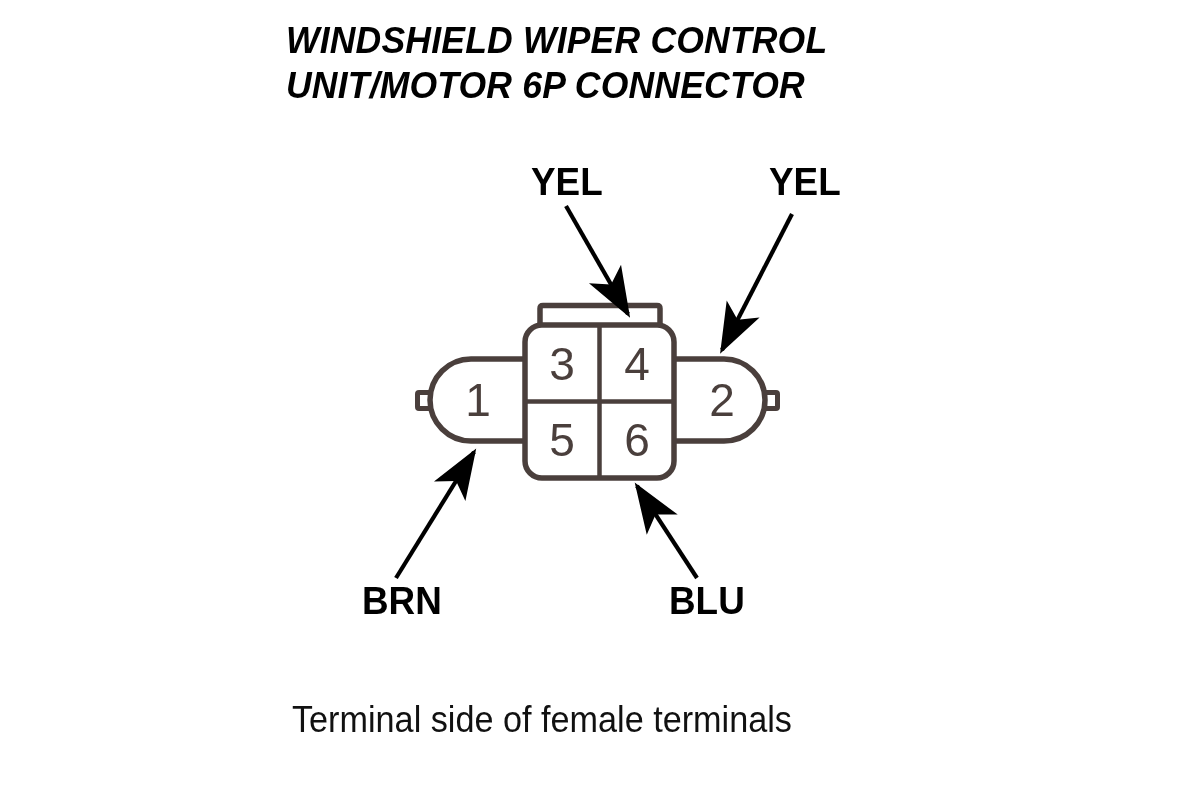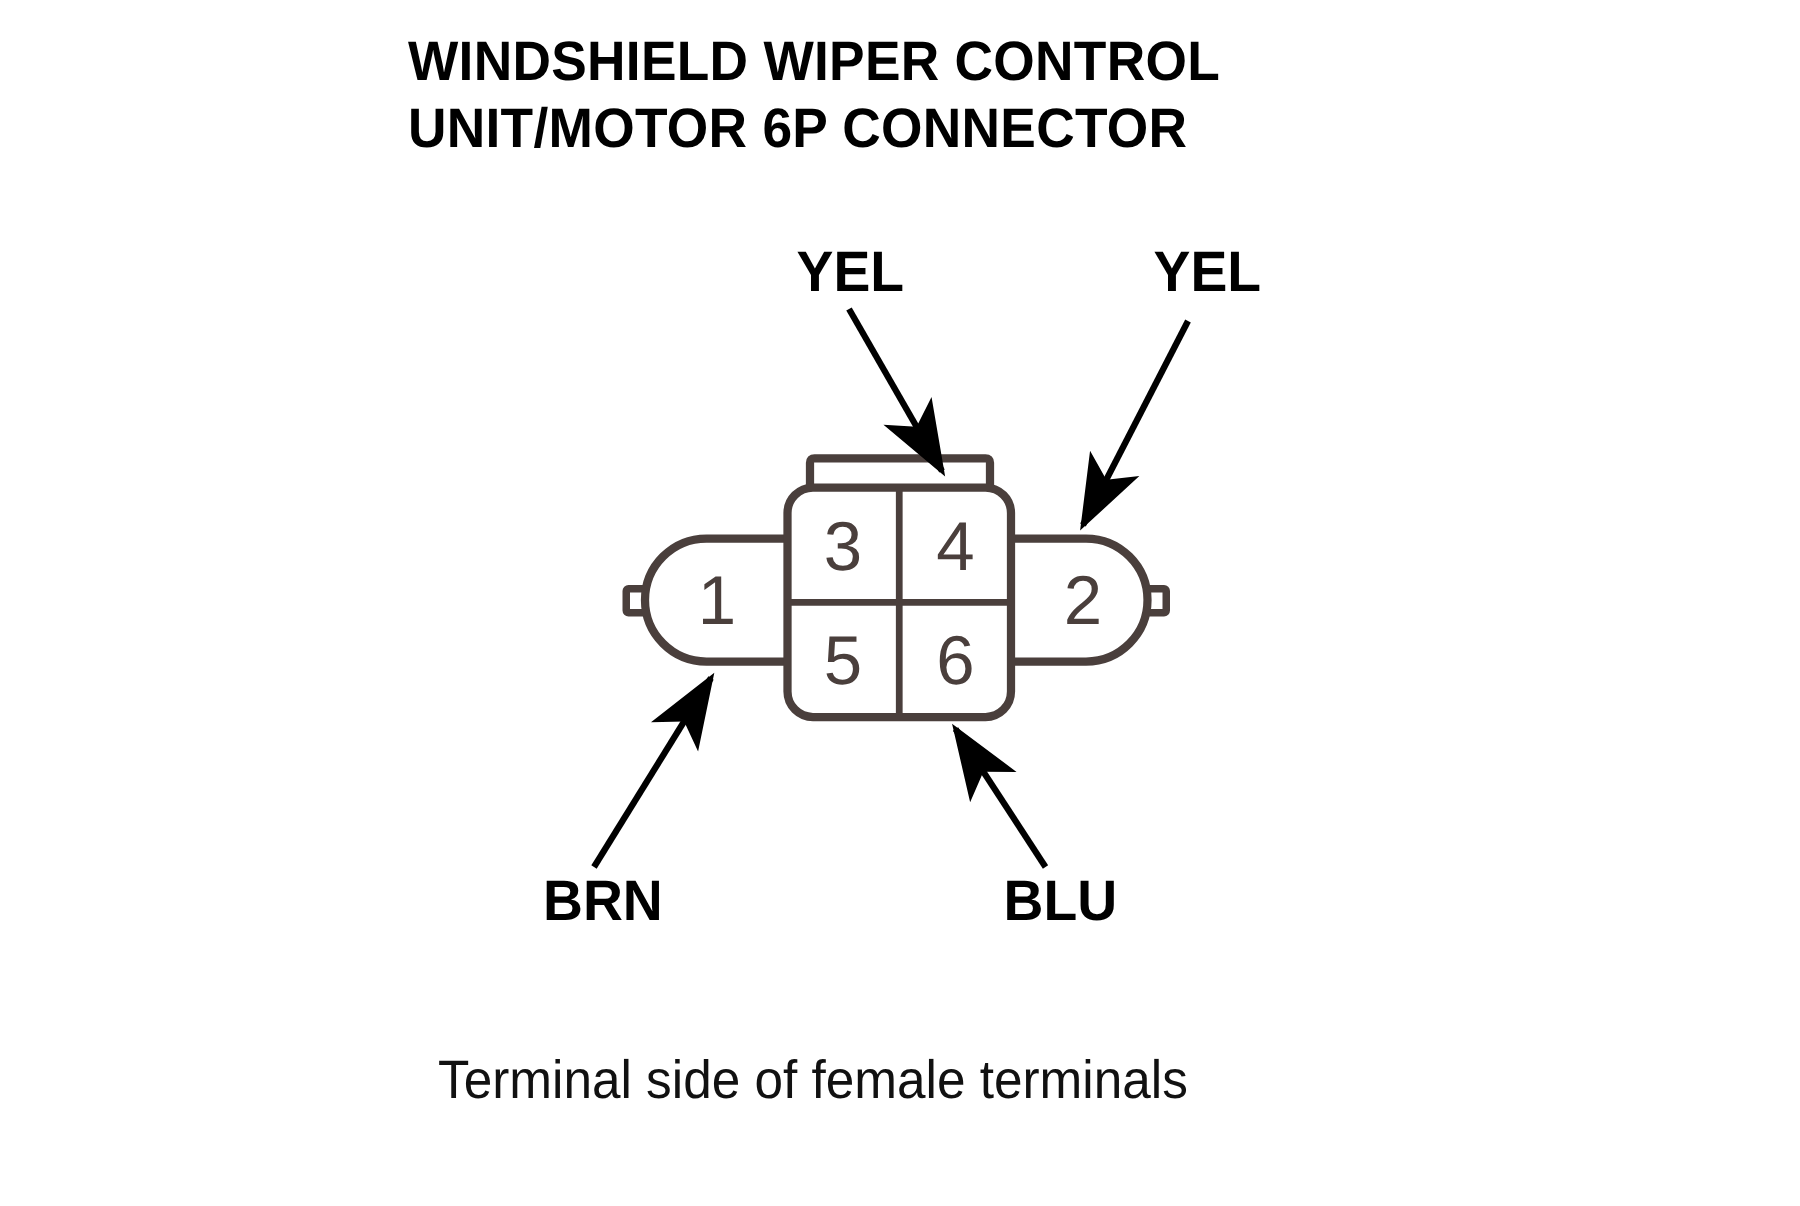--- a/index.html
+++ b/index.html
@@ -15,23 +15,24 @@
     position: relative;
     width: 1200px;
     height: 804px;
     background: #ffffff;
     overflow: hidden;
   }
 
   
   .title-block {
     position: absolute;
-    left: 272px;
+    left: 286px;
     top: 18px;
     width: 700px;
+    font-style: italic;
   }
   .title-line {
     font-family: "Liberation Sans", sans-serif;
     font-weight: bold;
     font-size: 37px;
     line-height: 45px;
     letter-spacing: 0.2px;
     color: #000000;
     white-space: nowrap;
     transform: scaleX(0.96);

